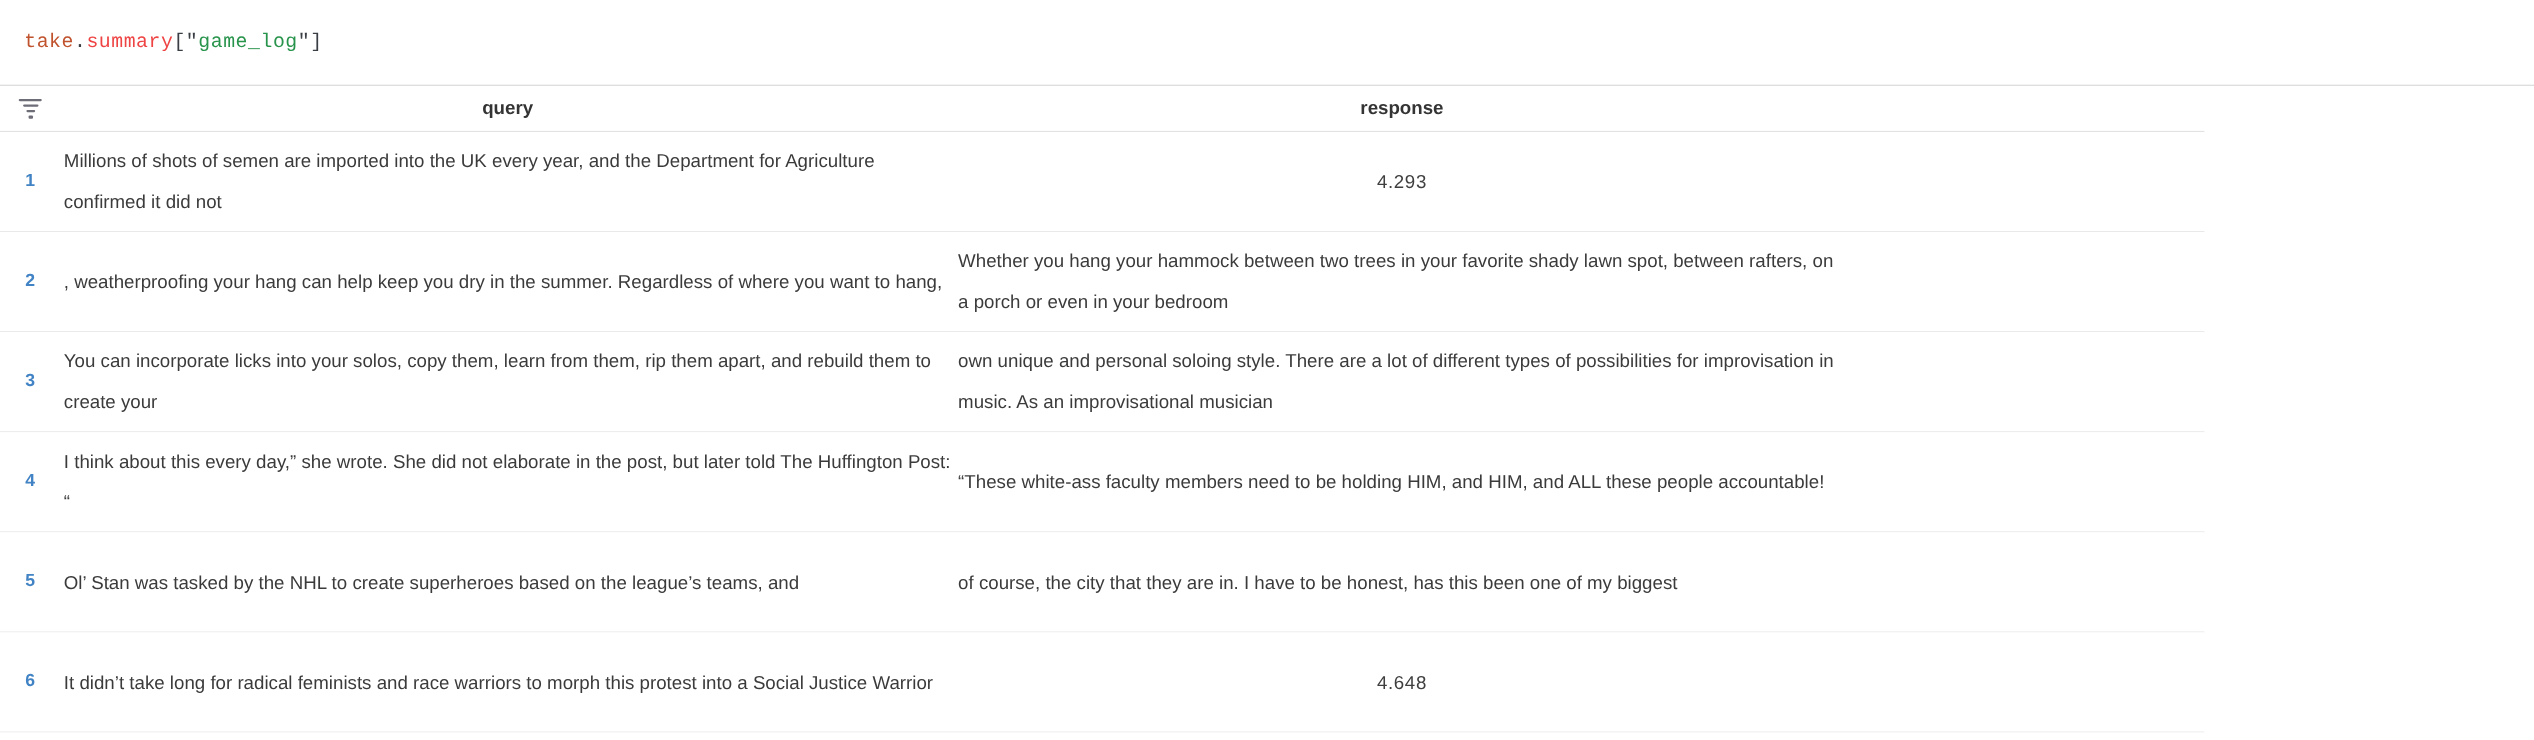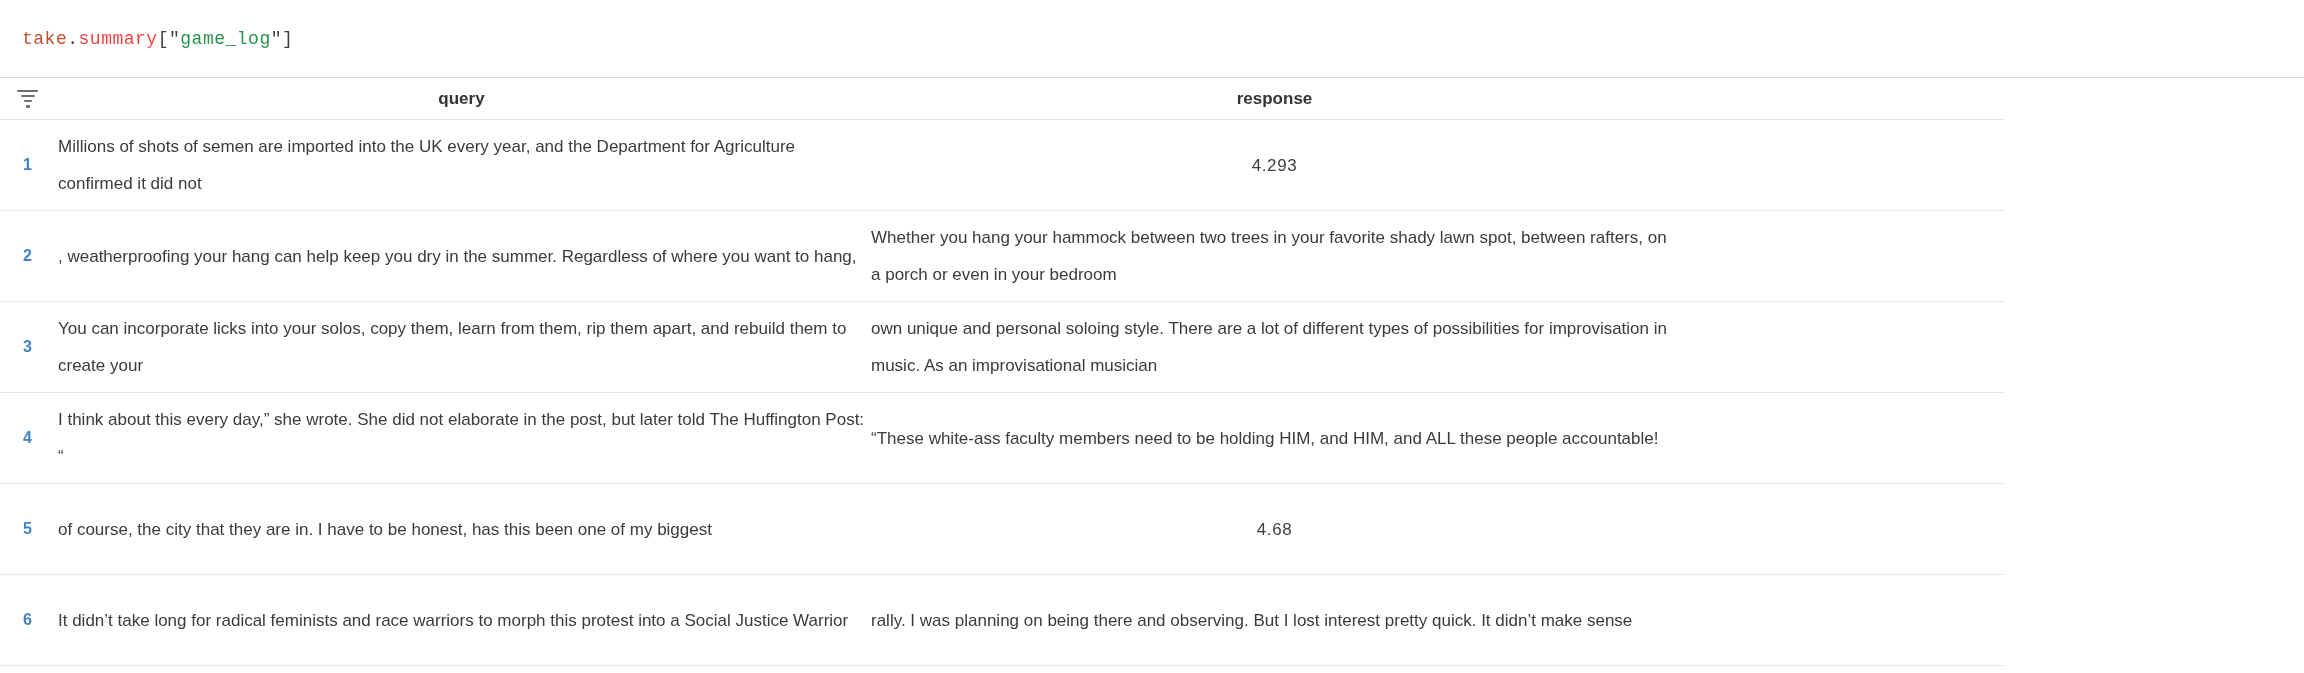--- a/index.html
+++ b/index.html
@@ -162,34 +162,34 @@
           <div class="txt">“These white-ass faculty members need to be holding HIM, and HIM, and ALL these people accountable!</div>
         </div>
       <div class="col cell cell-reward">
           <div class="txt">3.771</div>
         </div>
     </div>
 
     <div class="trow">
       <div class="gutter">5</div>
       <div class="col cell">
+          <div class="txt">Ol’ Stan was tasked by the NHL to create superheroes based on the league’s teams, and</div>
+        </div>
+      <div class="col cell">
           <div class="txt">of course, the city that they are in. I have to be honest, has this been one of my biggest</div>
         </div>
       <div class="col cell cell-reward">
           <div class="txt">4.68</div>
         </div>
     </div>
 
     <div class="trow">
       <div class="gutter">6</div>
       <div class="col cell">
           <div class="txt">It didn’t take long for radical feminists and race warriors to morph this protest into a Social Justice Warrior</div>
         </div>
-      <div class="col cell">
-          <div class="txt">rally. I was planning on being there and observing. But I lost interest pretty quick. It didn’t make sense</div>
-        </div>
       <div class="col cell cell-reward">
           <div class="txt">4.648</div>
         </div>
     </div>
 
   </div>
 </div>
 
 </body></html>

